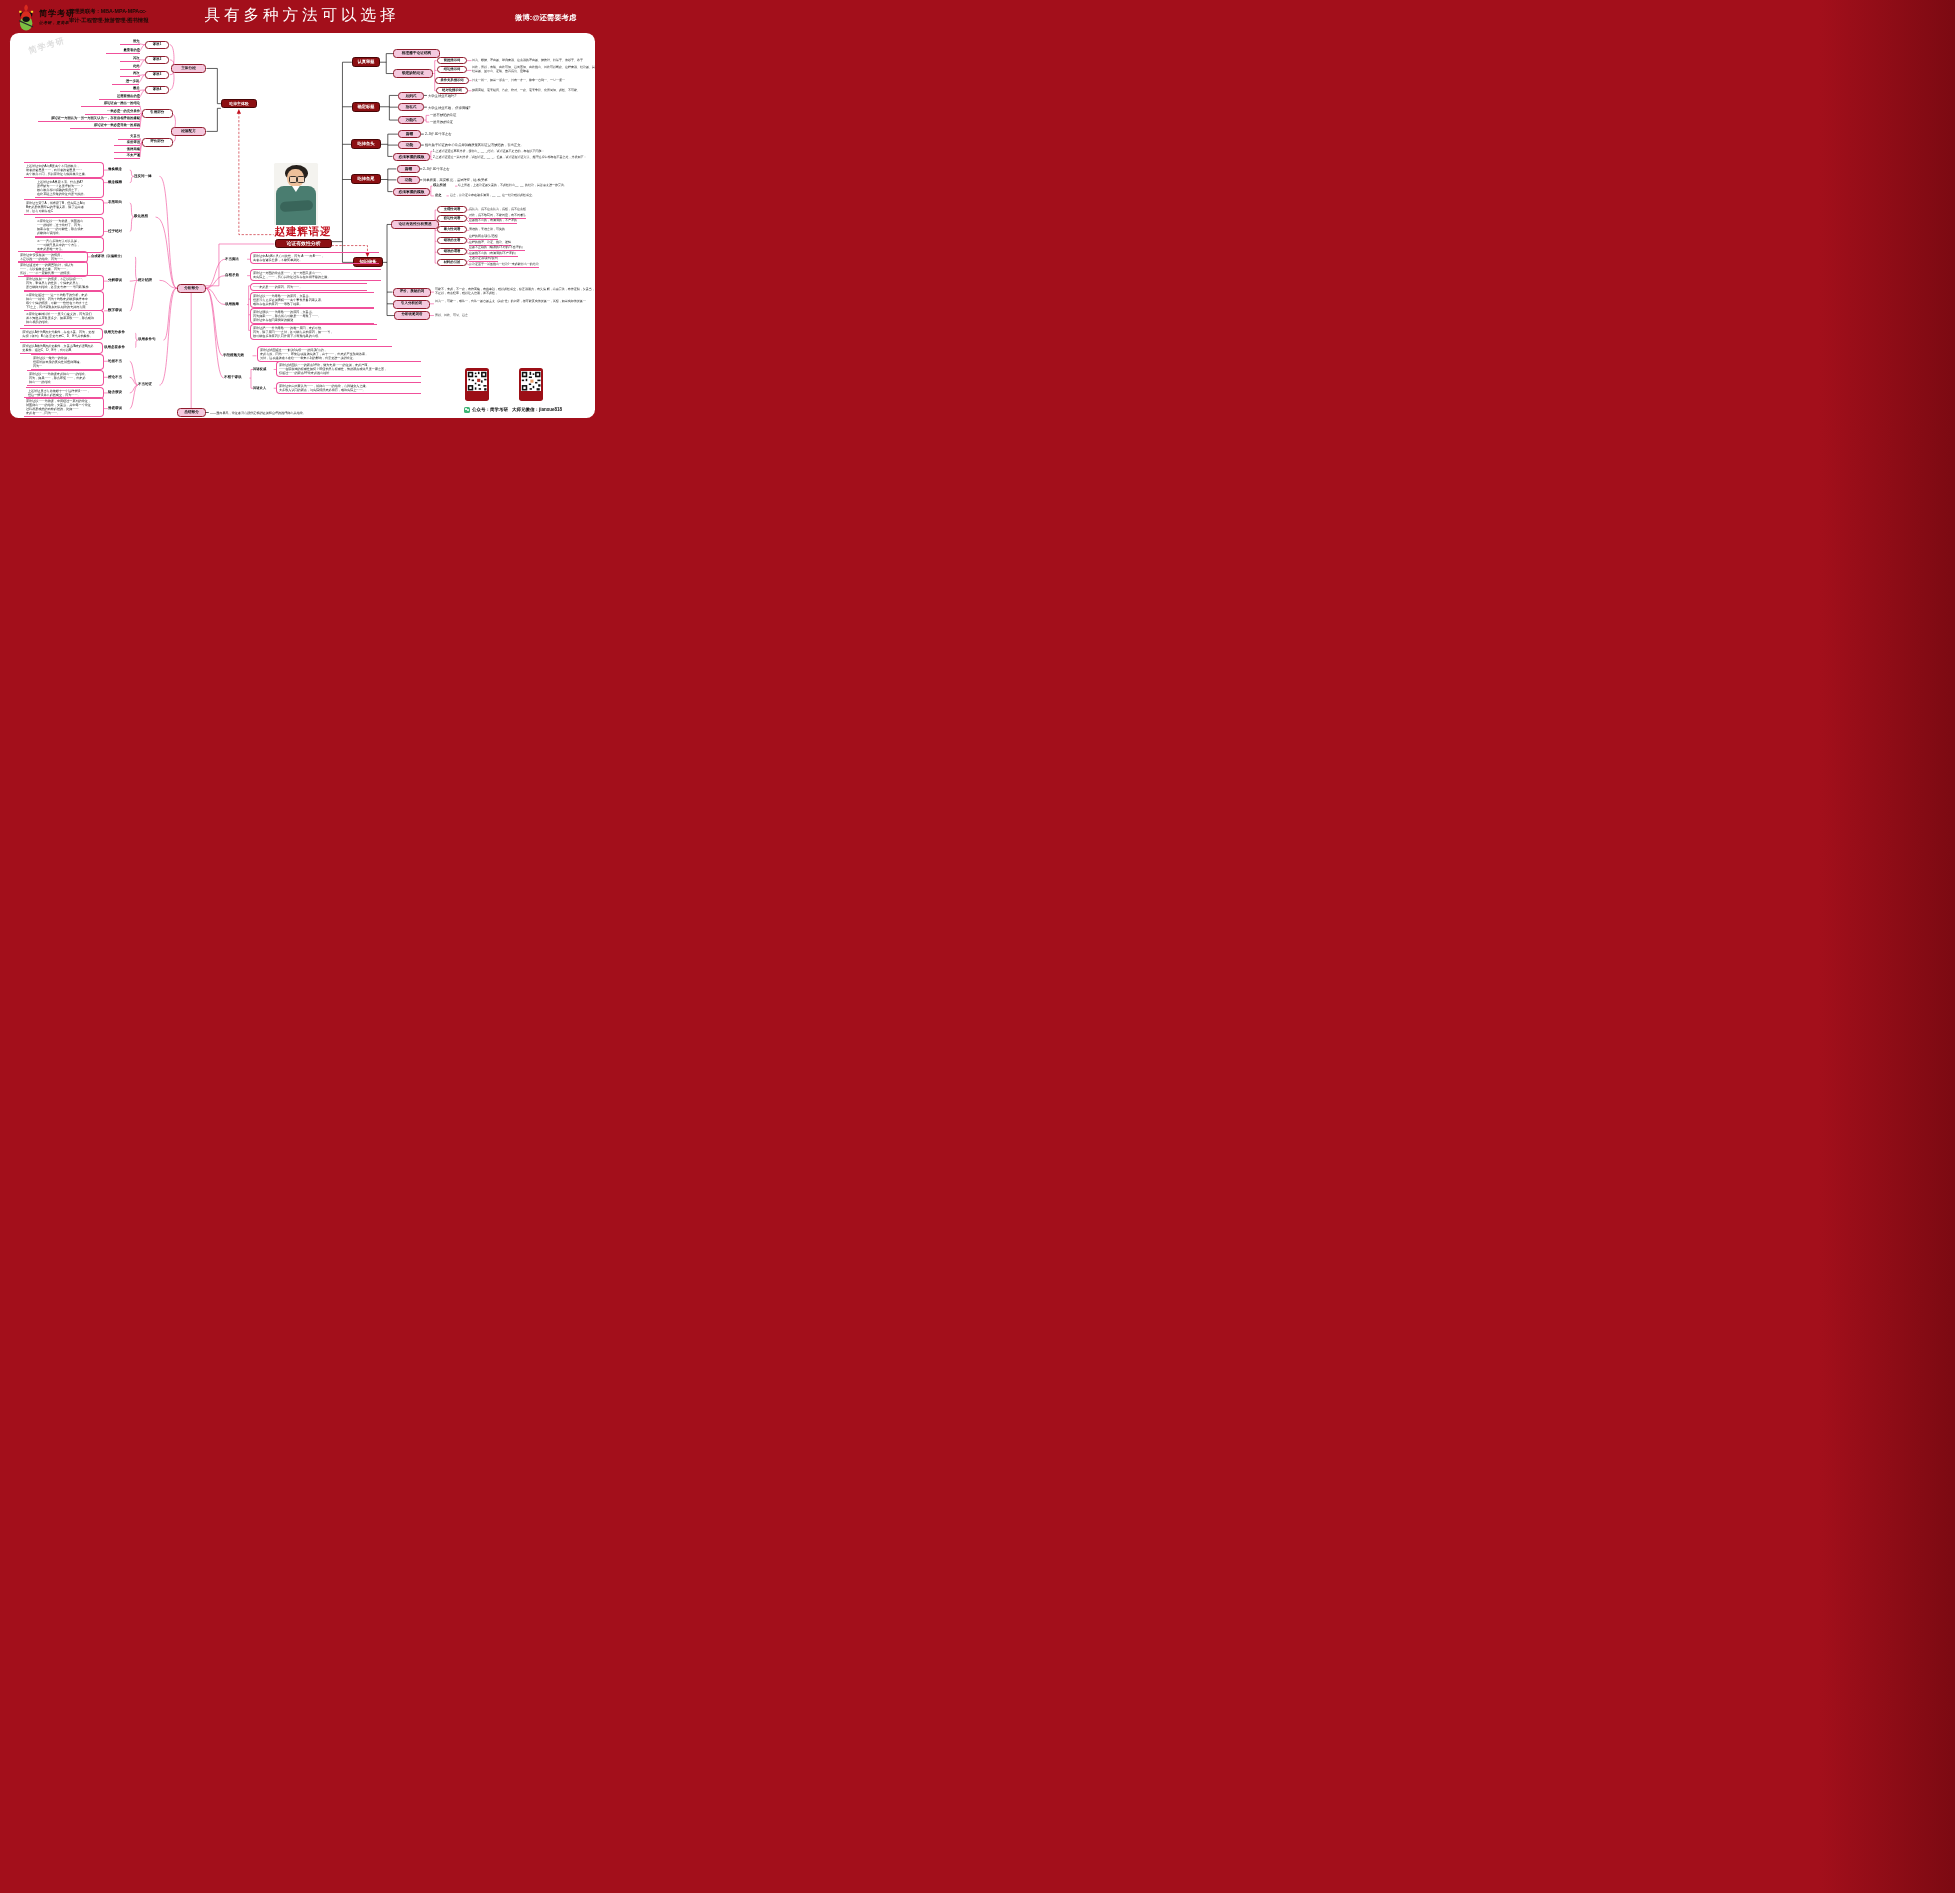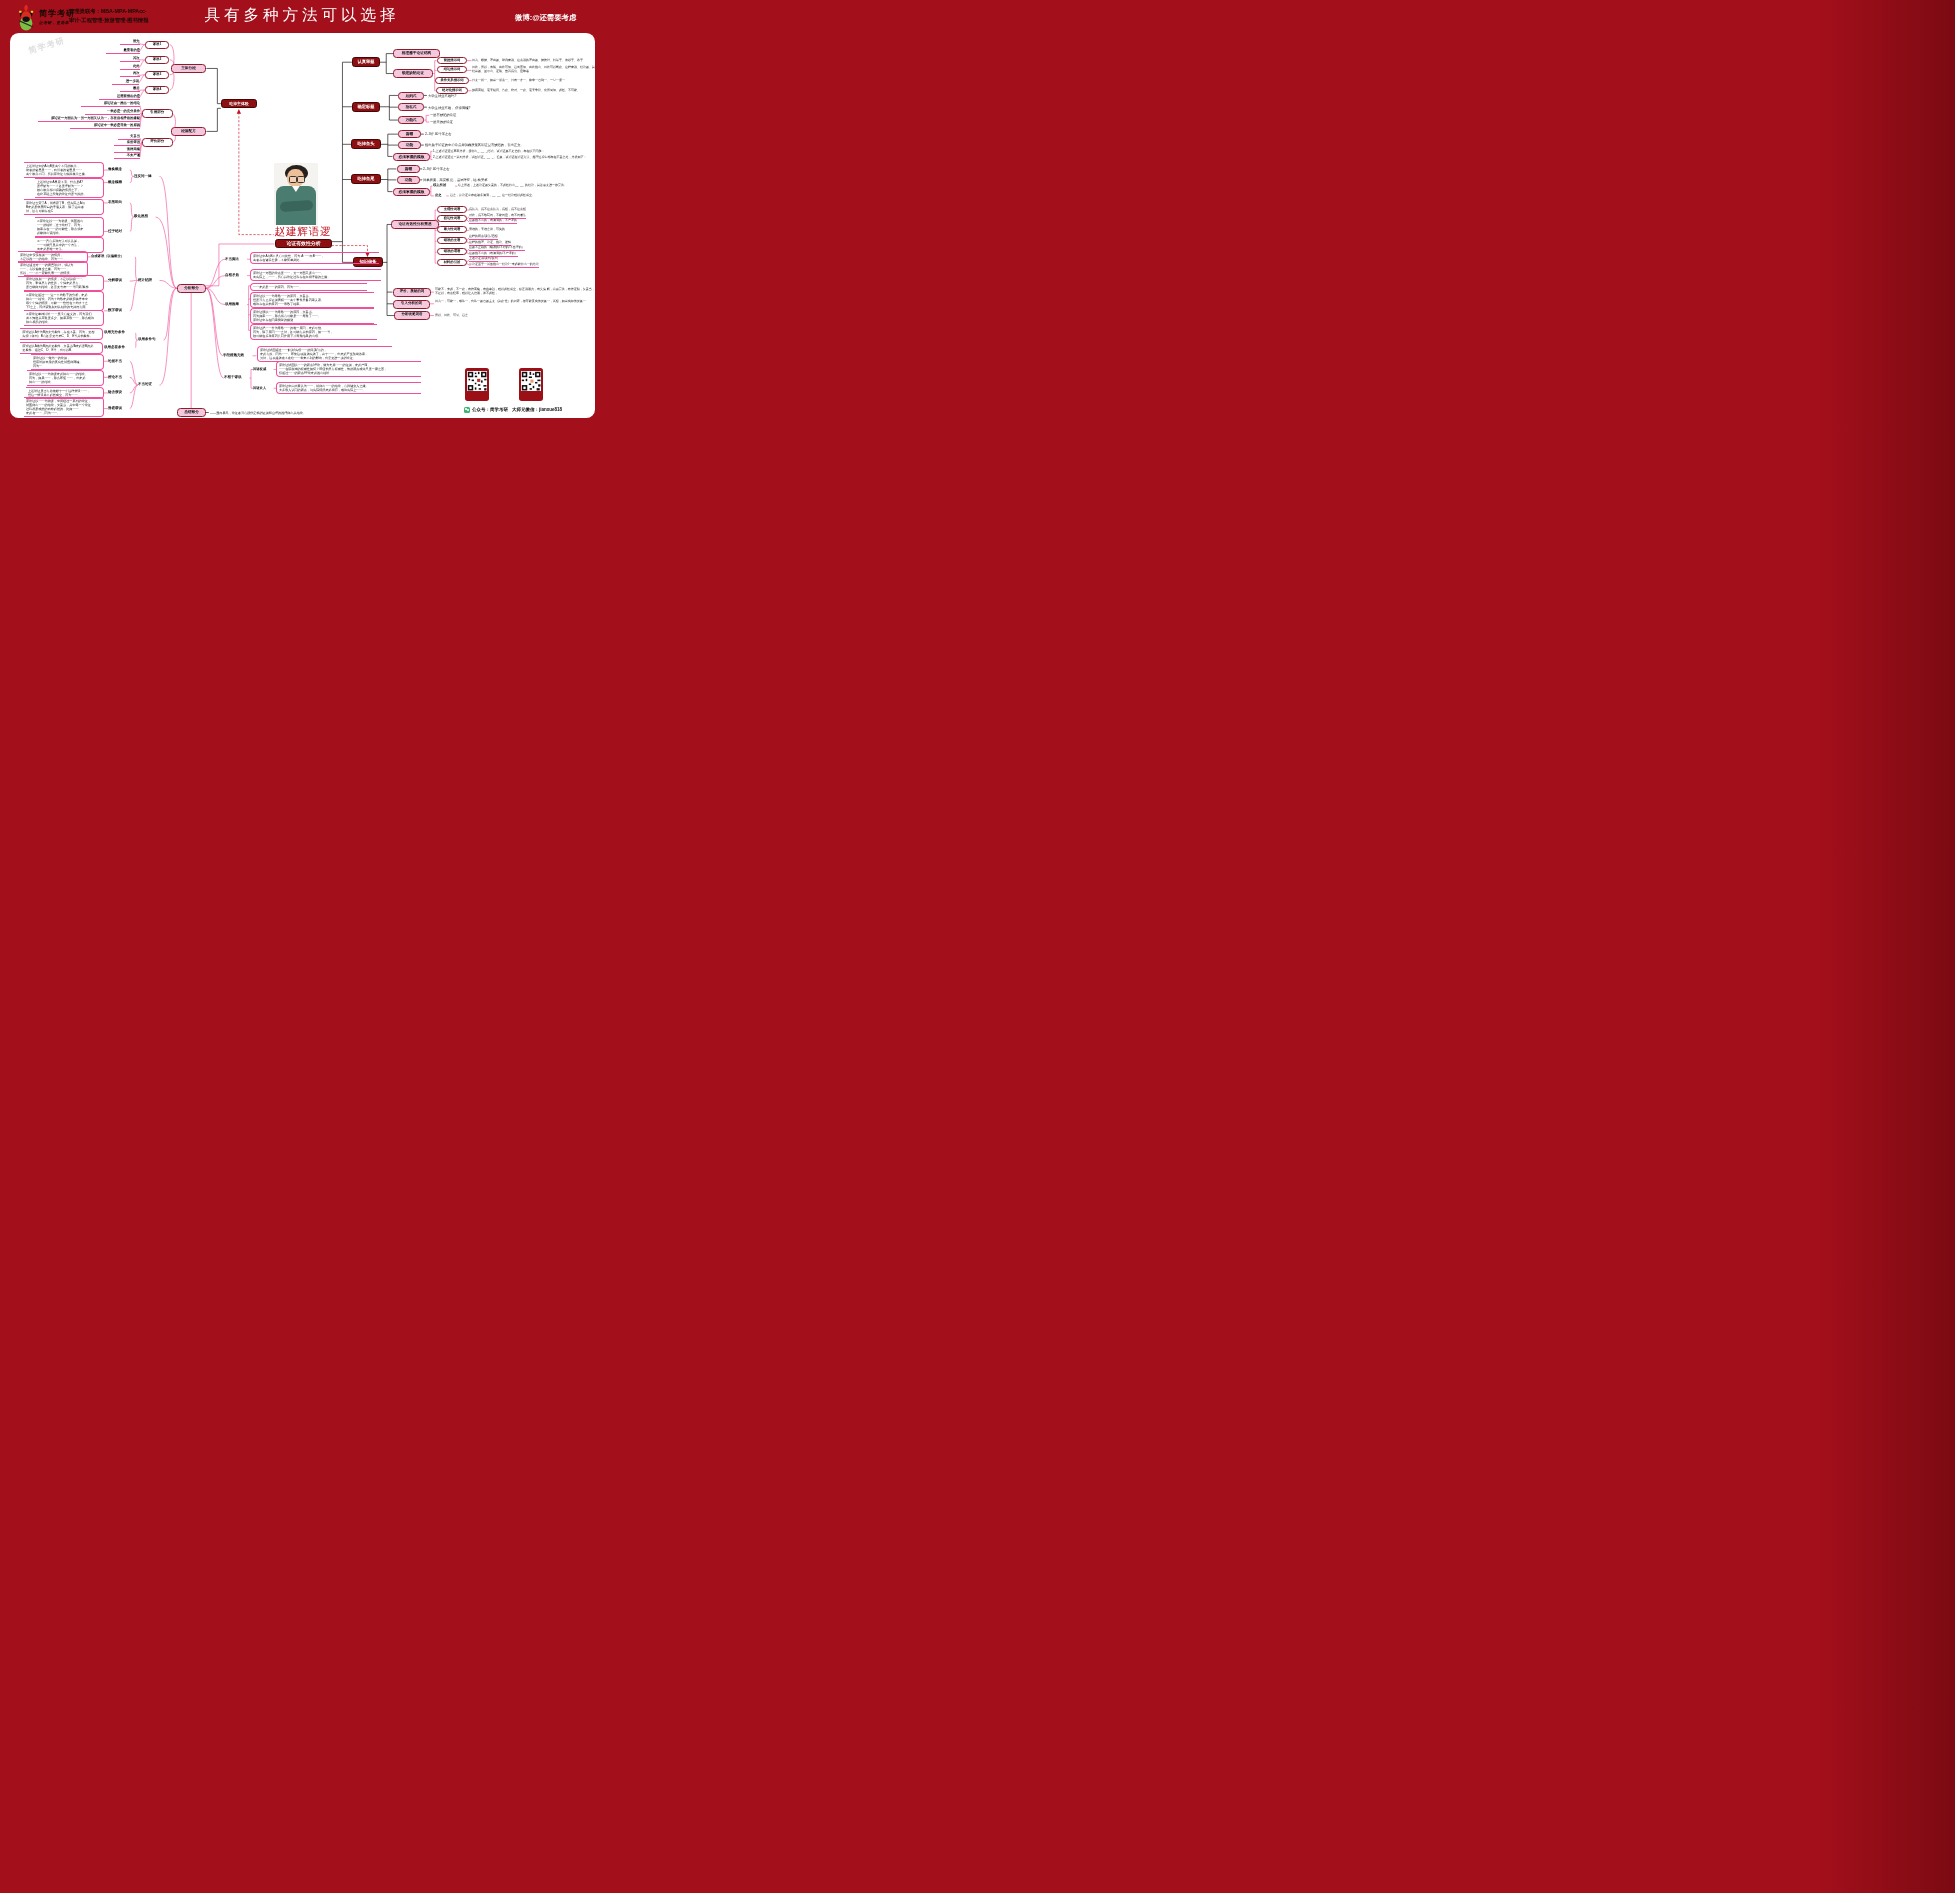--- a/index.html
+++ b/index.html
@@ -52,21 +52,21 @@
     border-radius:46%}
   .ph-gl{position:absolute;top:13.3px;width:5.9px;height:4.3px;border:0.8px solid #3a332e;
     border-radius:1.6px;background:rgba(255,255,255,.25)}
   .ph-body{position:absolute;left:2px;top:23px;width:40px;height:39px;background:#4a7d70;
     border-radius:7.8px 7.8px 0 0}
   .ph-shirt{position:absolute;left:18px;top:23px;width:7.8px;height:5.9px;background:#fff;
     clip-path:polygon(0 0,100% 0,50% 100%)}
   .ph-arms{position:absolute;left:5.5px;top:38px;width:33px;height:10.2px;background:#39655a;
     border-radius:5.1px;transform:rotate(-4deg)}
   .person-name{position:absolute;left:269px;top:225px;width:68px;text-align:center;
-    color:#c3111e;font-size:10.6px;font-weight:400;letter-spacing:0.8px}
+    color:#c3111e;font-size:10.6px;font-weight:700;letter-spacing:0.8px}
   .person-sub{left:275px;top:239px;width:57px;height:8.6px;font-size:4.9px}
   
   .qr-frame{position:absolute;width:24px;height:33px;background:#9c0f16;border-radius:2.7px}
   .qr-in{position:absolute;left:2px;top:2.7px;width:20.3px;height:20.3px;background:#fff}
   .foot-lab{position:absolute;font-size:4.5px;font-weight:700;white-space:nowrap}
   .wx-ico{position:absolute;width:5.5px;height:5.5px;background:#3eb575;border-radius:1.6px}
   .wx-ico:before{content:"";position:absolute;left:0.8px;top:1.2px;width:2.7px;height:2.3px;
     background:#fff;border-radius:50%}
   .wx-ico:after{content:"";position:absolute;left:2.7px;top:2.3px;width:2px;height:1.6px;
     background:#fff;border-radius:50%}

